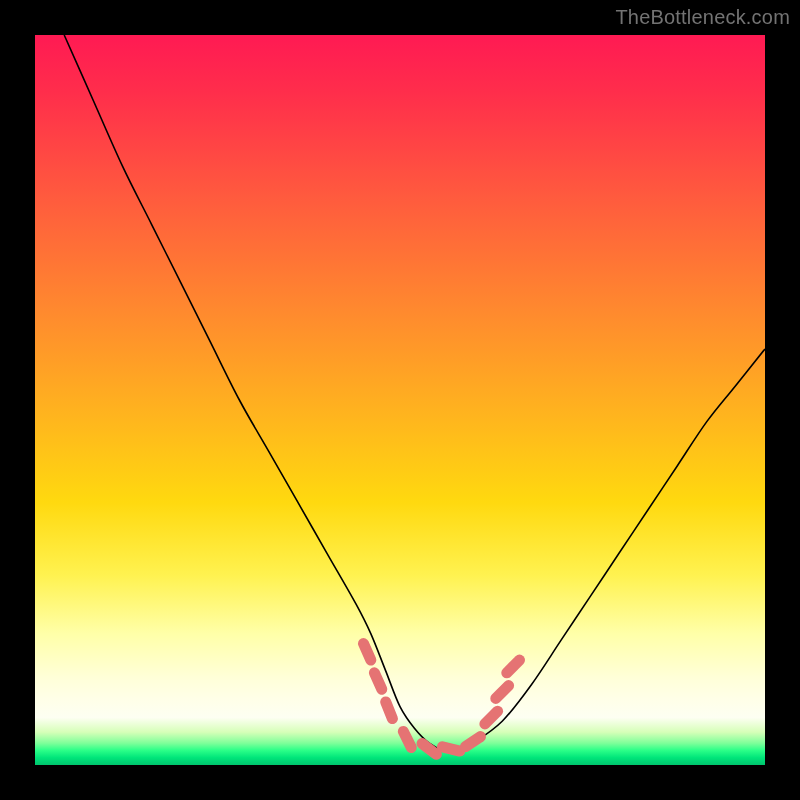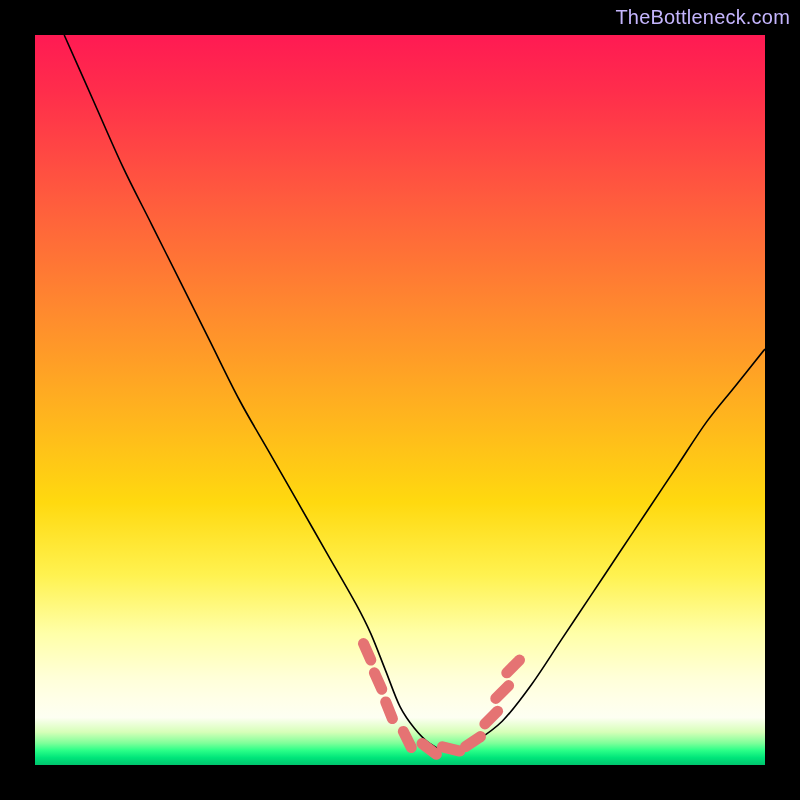--- a/index.html
+++ b/index.html
@@ -40,21 +40,21 @@
       #7fff9a 97%,
       #2bff88 98%,
       #00e57a 99%,
       #00c56e 100%
     );
   }
   .watermark {
     position: absolute;
     top: 6px;
     right: 10px;
-    color: #c4b5fd;
+    color: #737373;
     font-size: 20px;
     font-weight: 500;
     letter-spacing: 0.2px;
     user-select: none;
   }
   svg.curve {
     position: absolute;
     left: 0; top: 0;
     width: 730px; height: 730px;
     overflow: visible;

